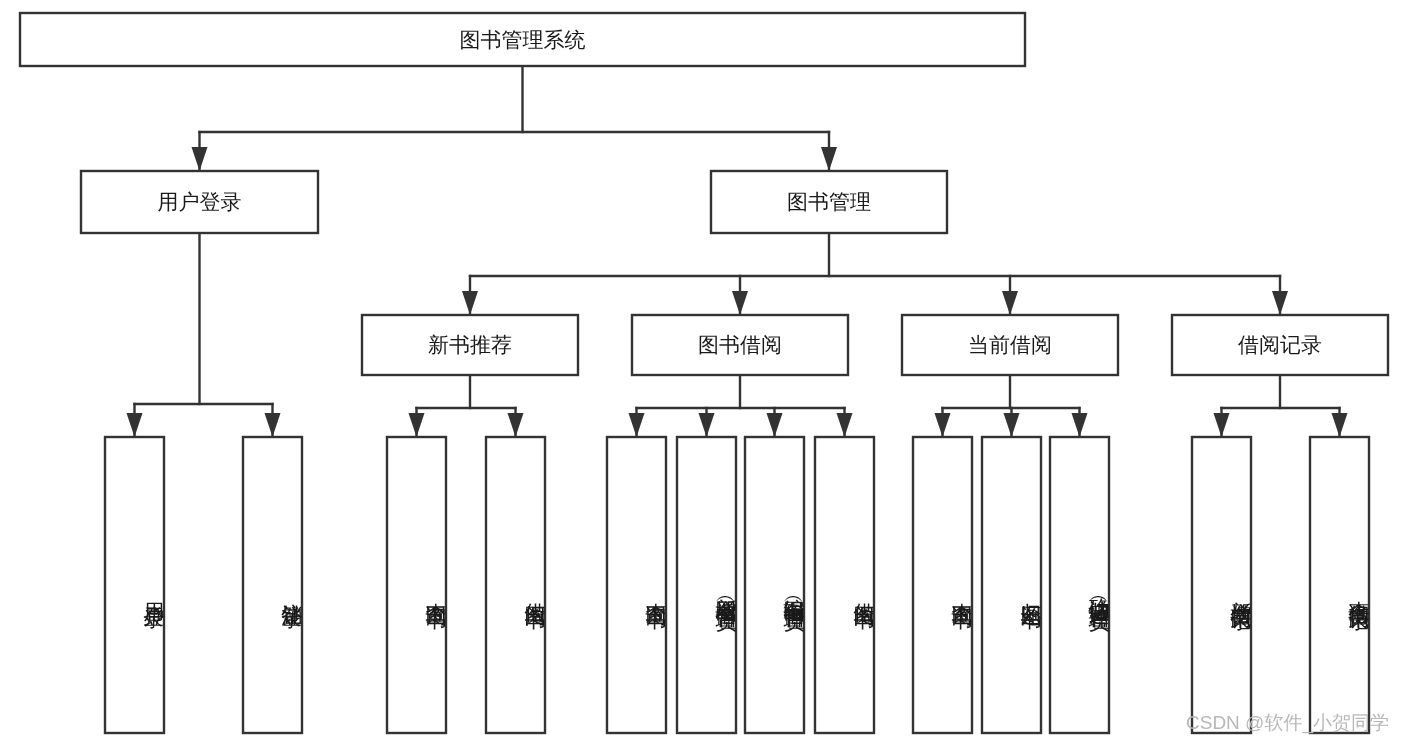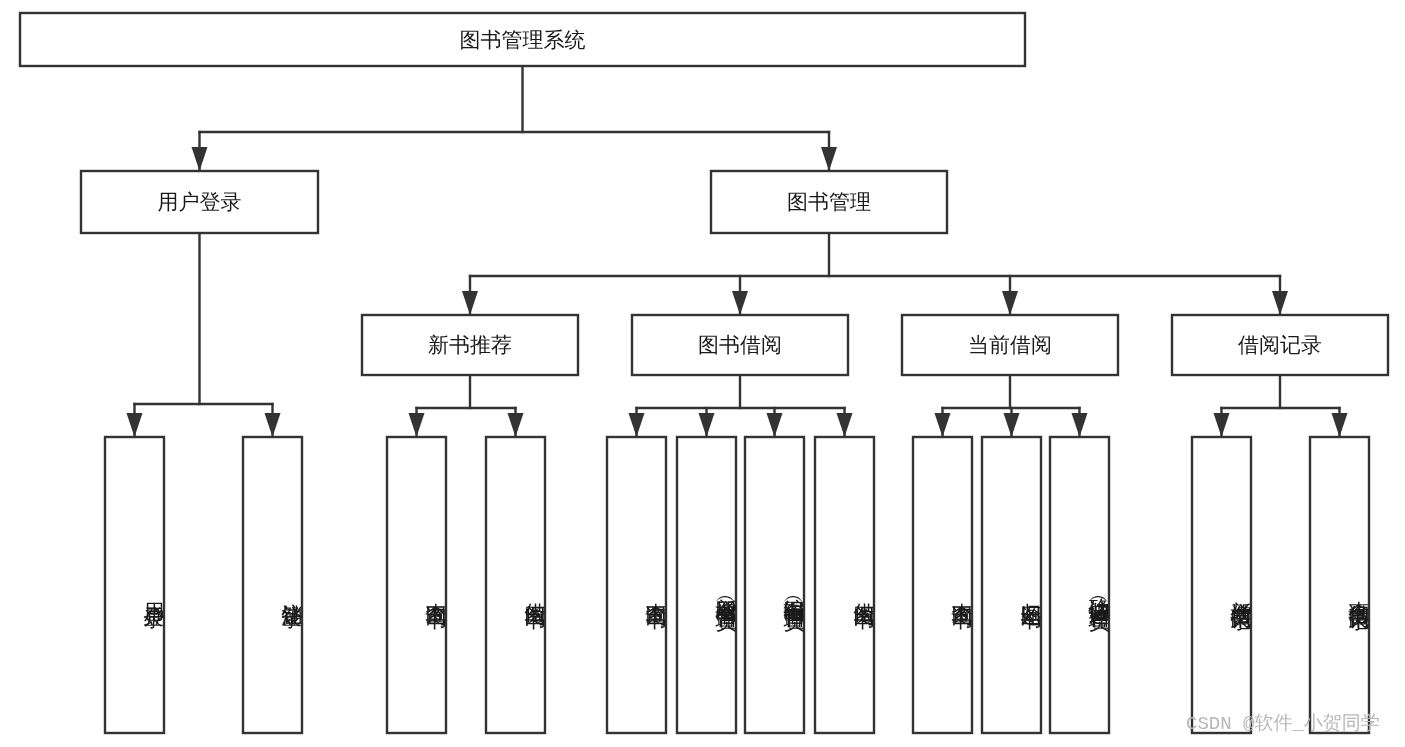--- a/index.html
+++ b/index.html
@@ -60,21 +60,21 @@
     white-space: nowrap;
     letter-spacing: 2px;
     line-height: 1;
     display: flex;
     align-items: flex-start;
     justify-content: center;
     pointer-events: none;
   }
   .watermark {
     position: absolute;
-    font-family: Liberation Mono, monospace;
+    font-family: Liberation Sans, sans-serif;
     font-size: 19px;
     color: #b8b8b8;
     white-space: nowrap;
     left: 1186px;
     top: 710px;
   }
 </style>
 </head>
 <body>
 

